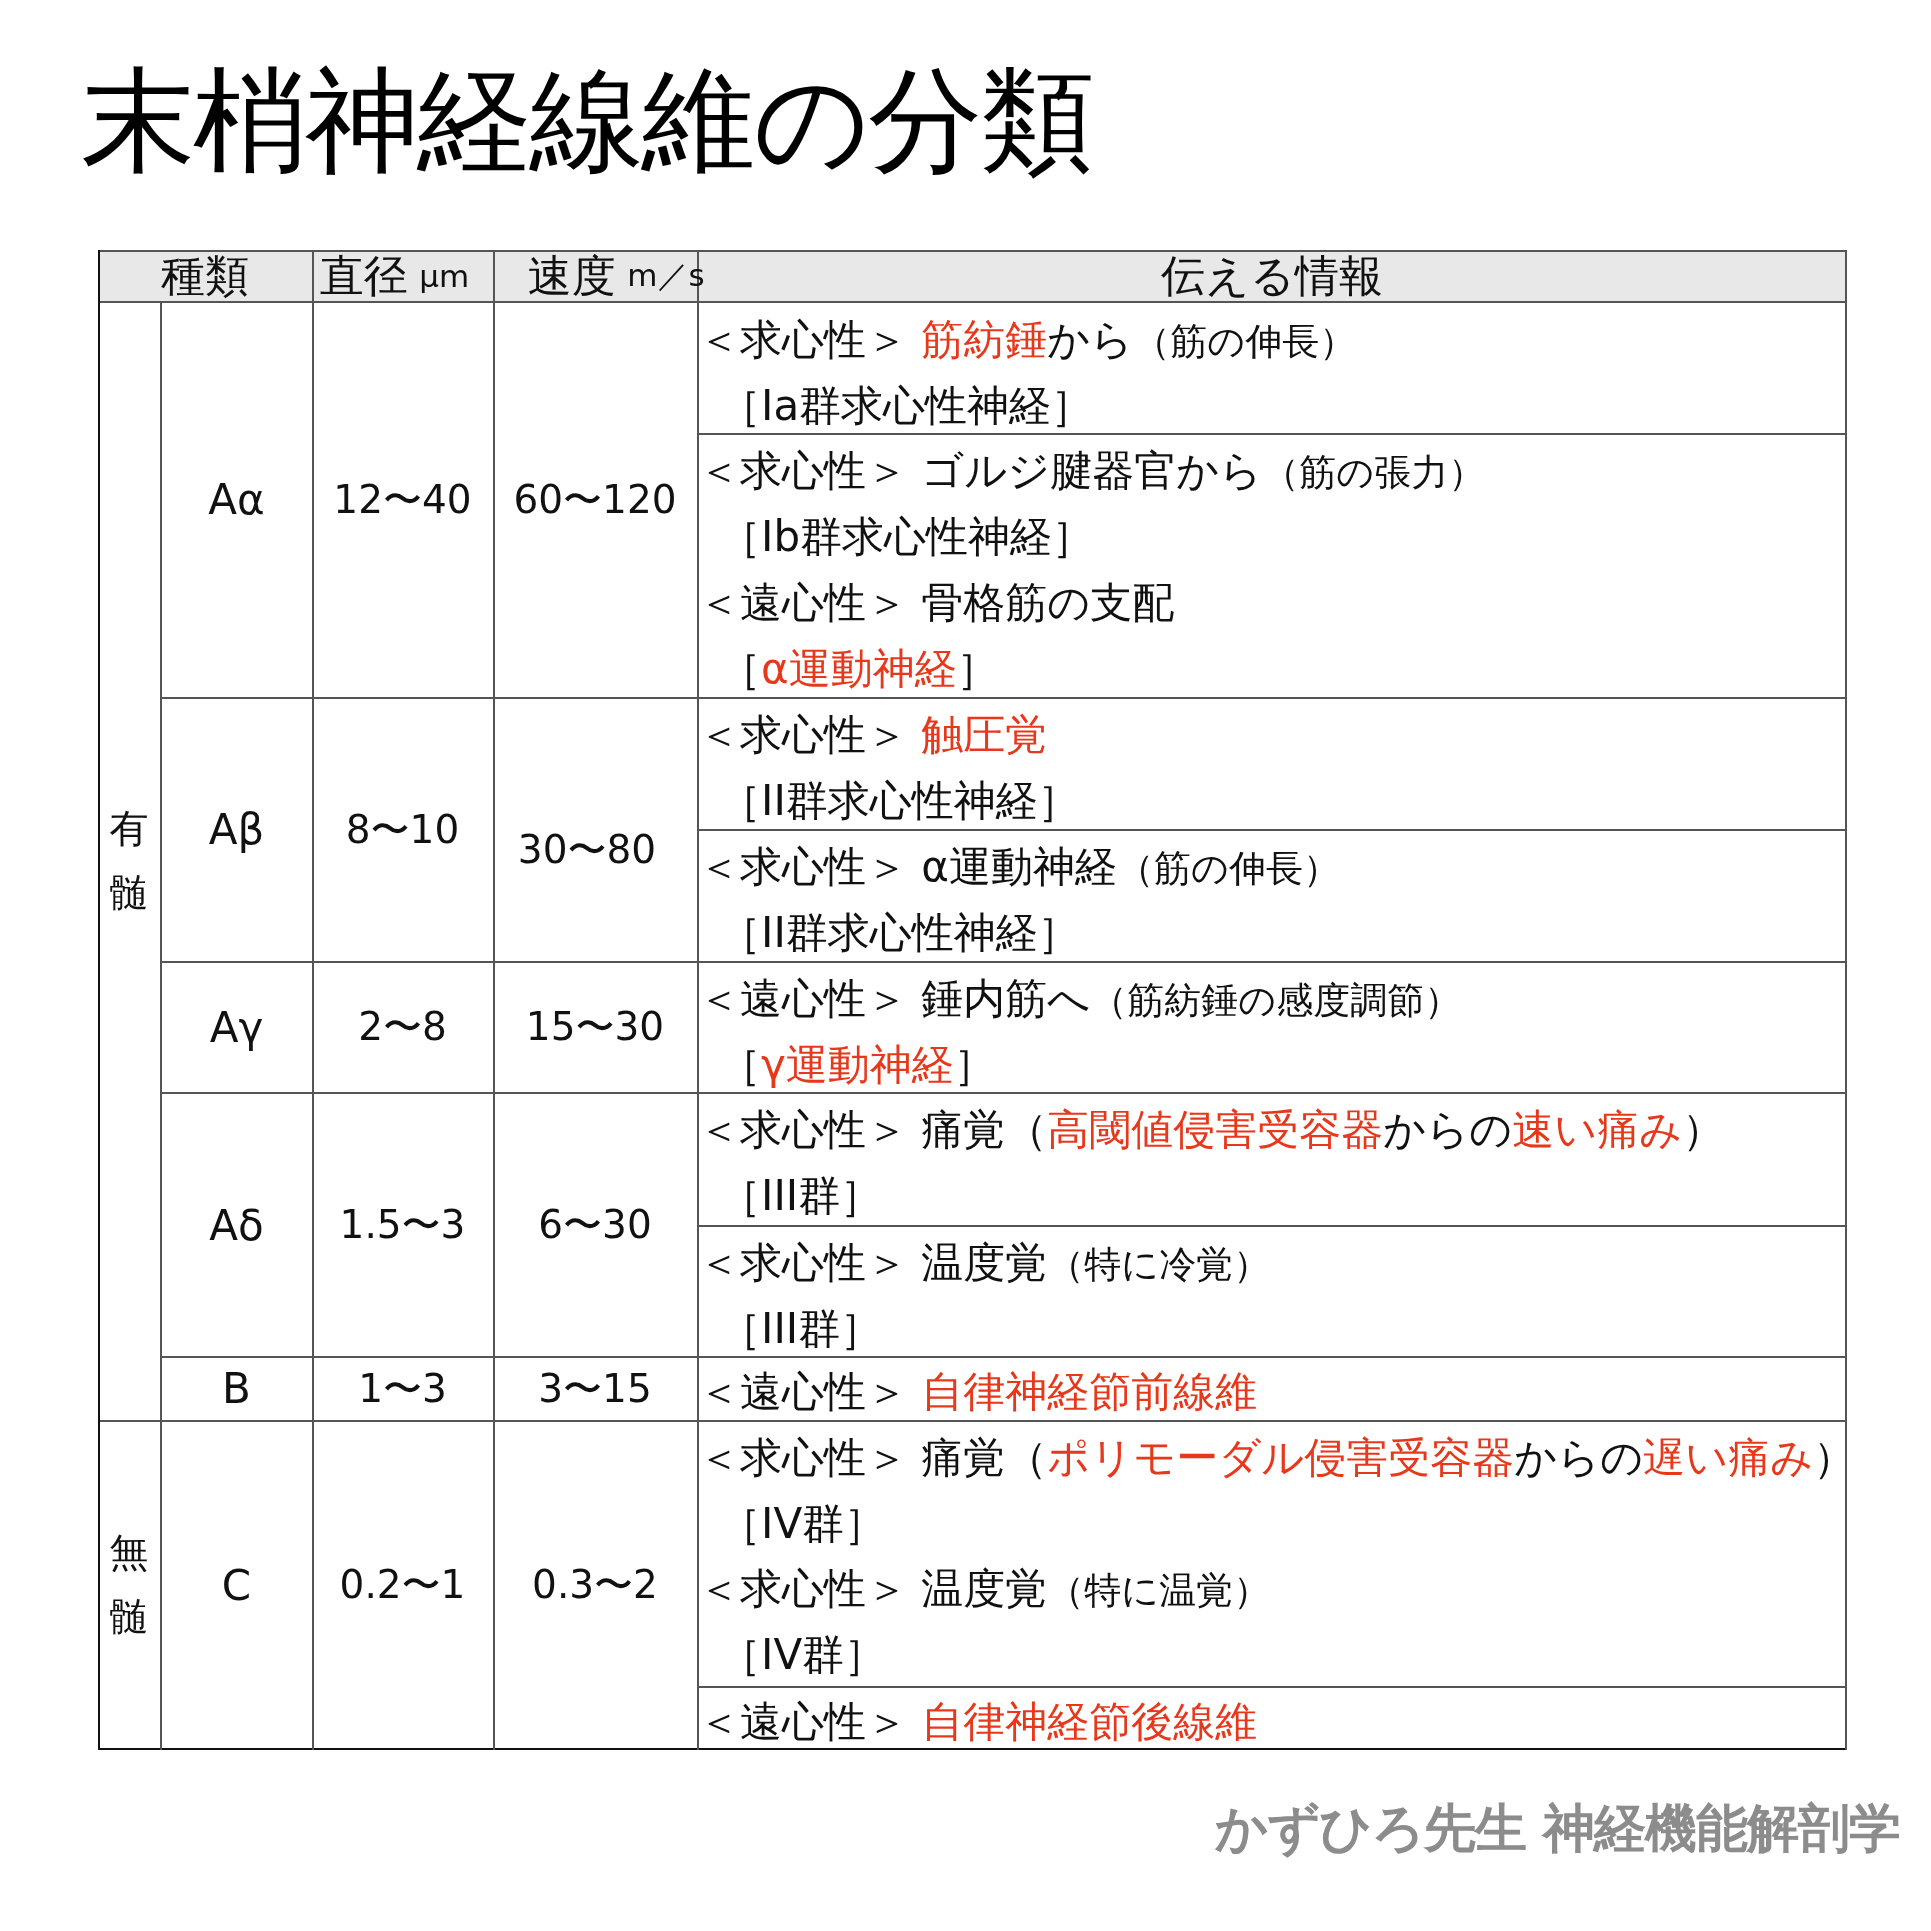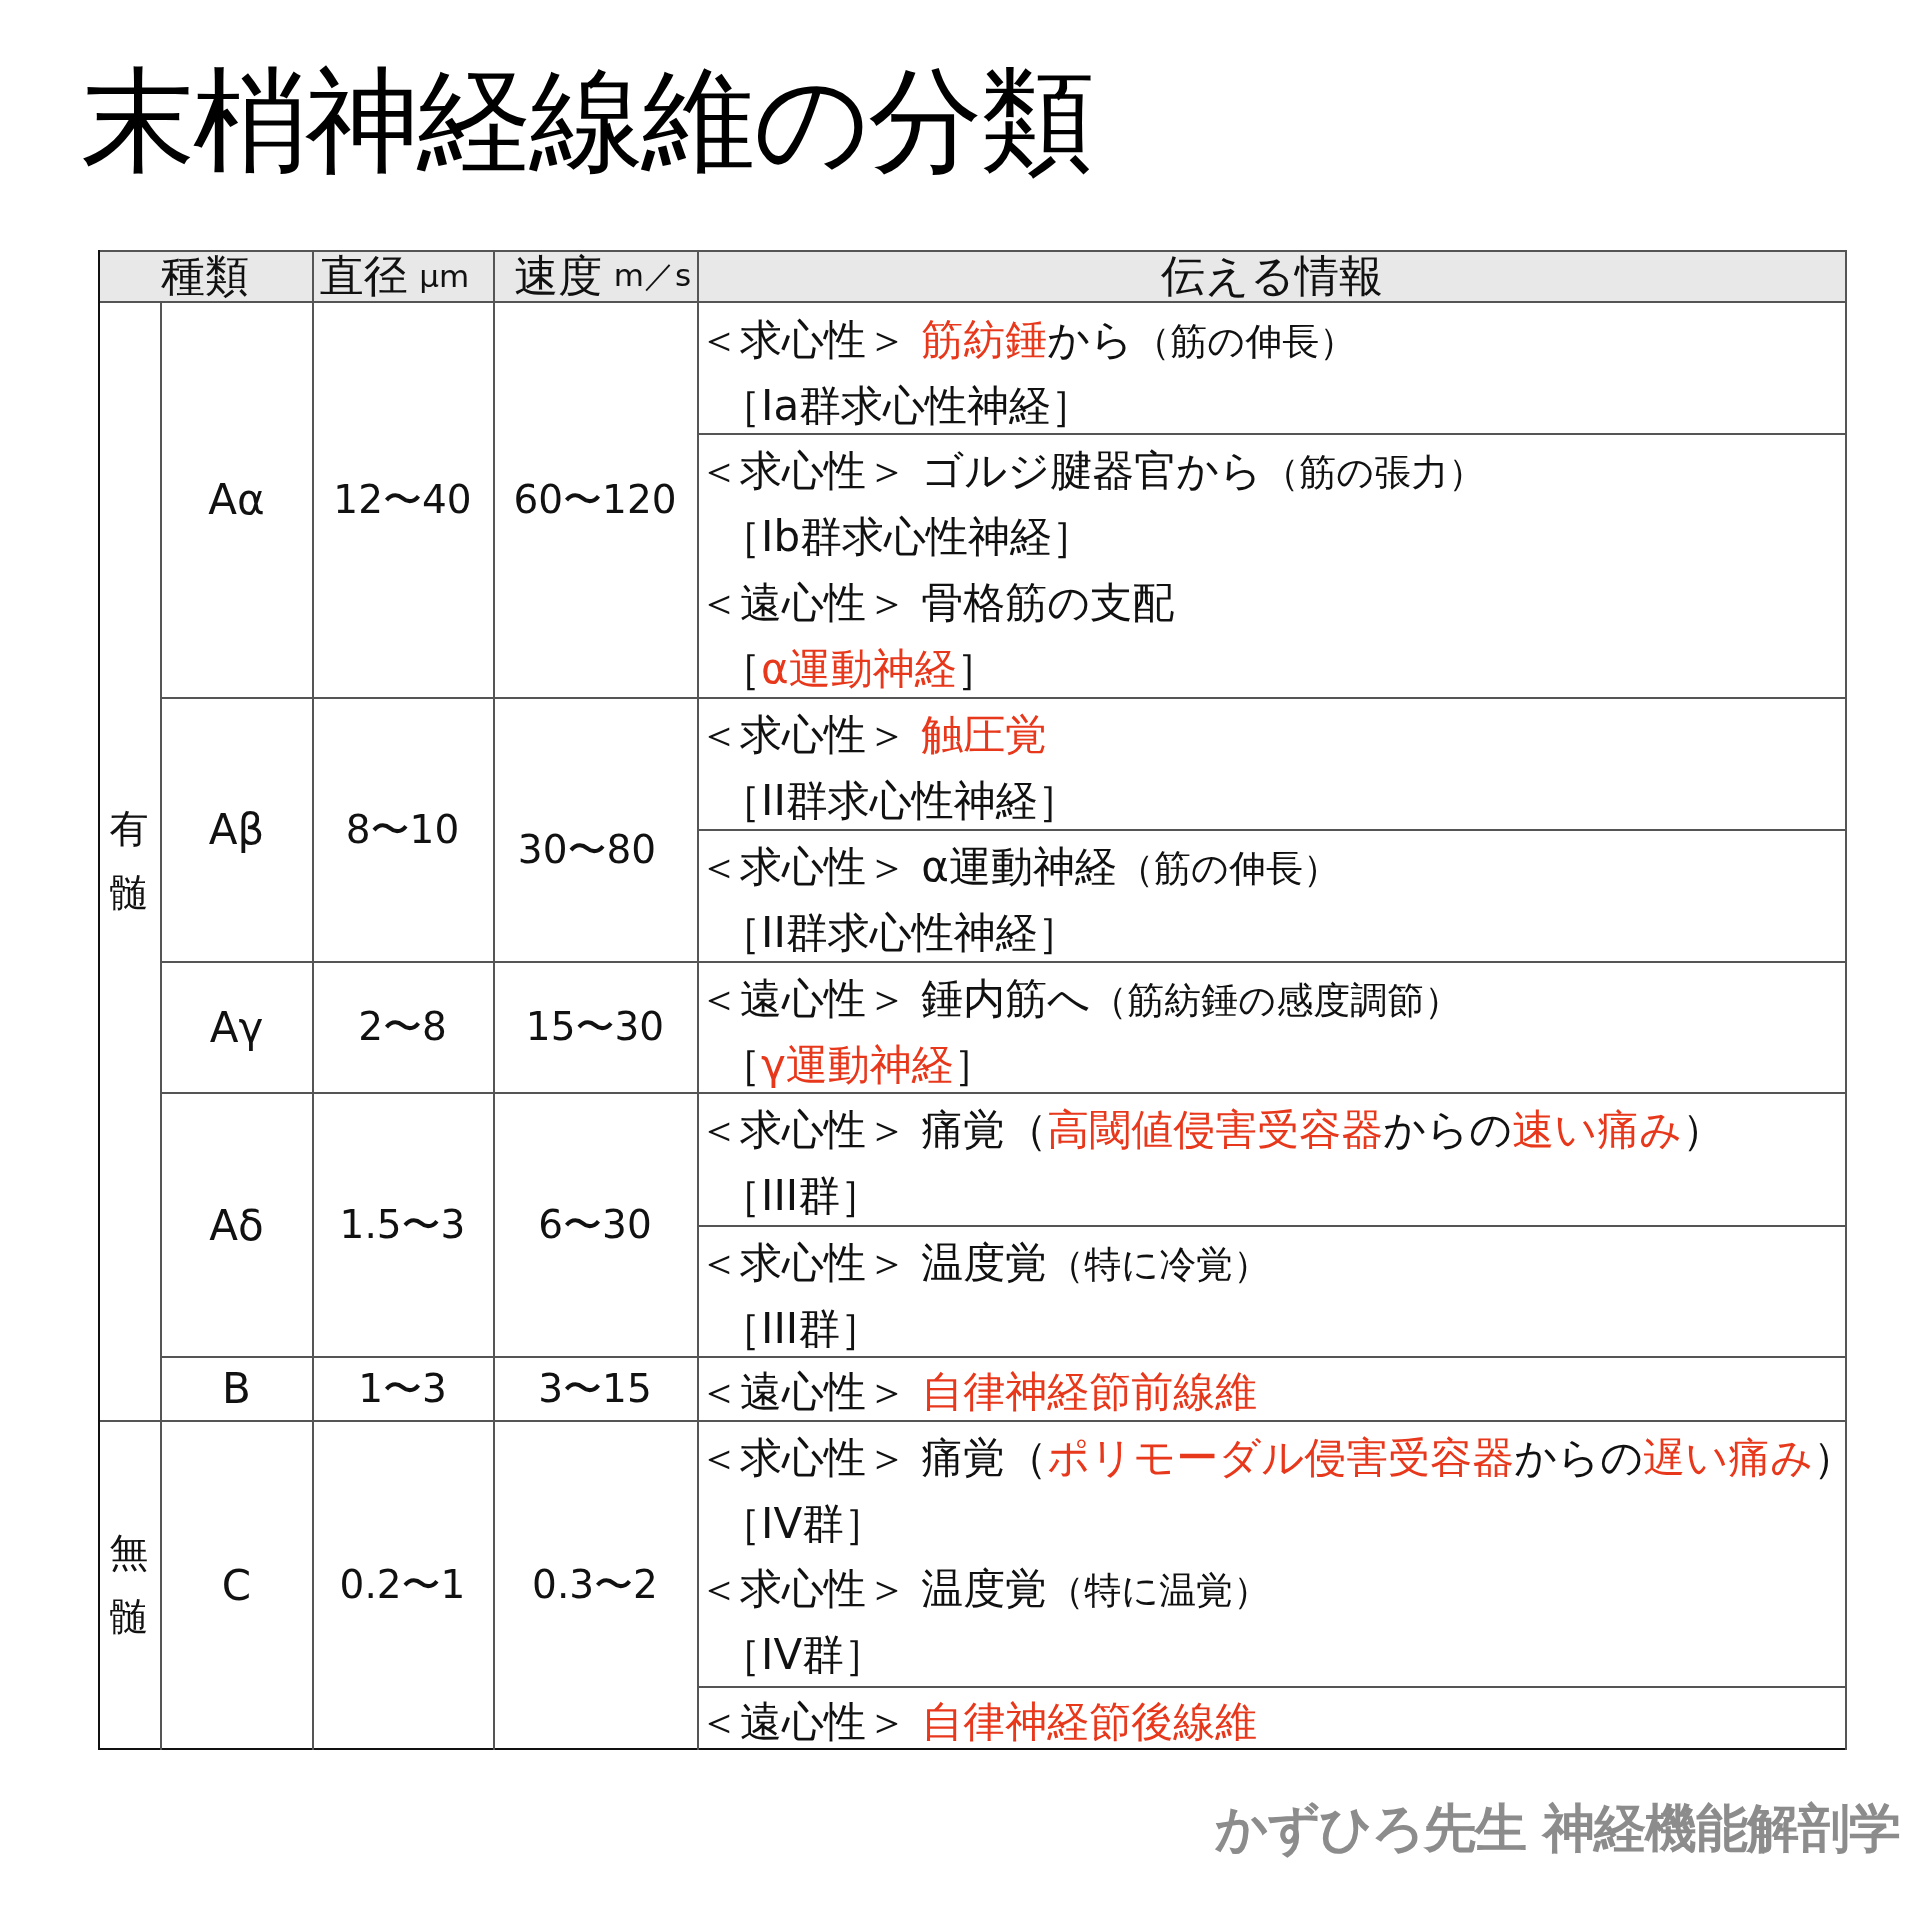--- a/index.html
+++ b/index.html
@@ -55,21 +55,21 @@
   <div class="vline" style="left:599px;top:0;height:1500px;"></div>
   <div class="vline" style="left:1747px;top:0;height:1500px;"></div>
 
   <div class="cell hcell" style="left:0;top:0;width:214px;height:52px;font-family:Liberation Mono, monospace;">
     <span>種類</span>
   </div>
   <div class="cell hcell" style="left:214px;top:0;width:181px;height:52px;justify-content:flex-start;padding-left:7.7px;">
     <span>直径</span>
       <span class="unit">μm</span>
   </div>
-  <div class="cell hcell" style="left:395px;top:0;width:204px;height:52px;justify-content:center;padding-left:7.7px;">
+  <div class="cell hcell" style="left:395px;top:0;width:204px;height:52px;justify-content:flex-end;padding-left:7.7px;">
     <span>速度</span>
       <span class="unit">m／s</span>
   </div>
   <div class="cell hcell" style="left:599px;top:0;width:1150px;height:52px;">
     <span>伝える情報</span>
   </div>
 
   <div class="group-label" style="left:0;top:52px;width:62px;height:1118px;">
     <span>有</span>
     <span>髄</span>

